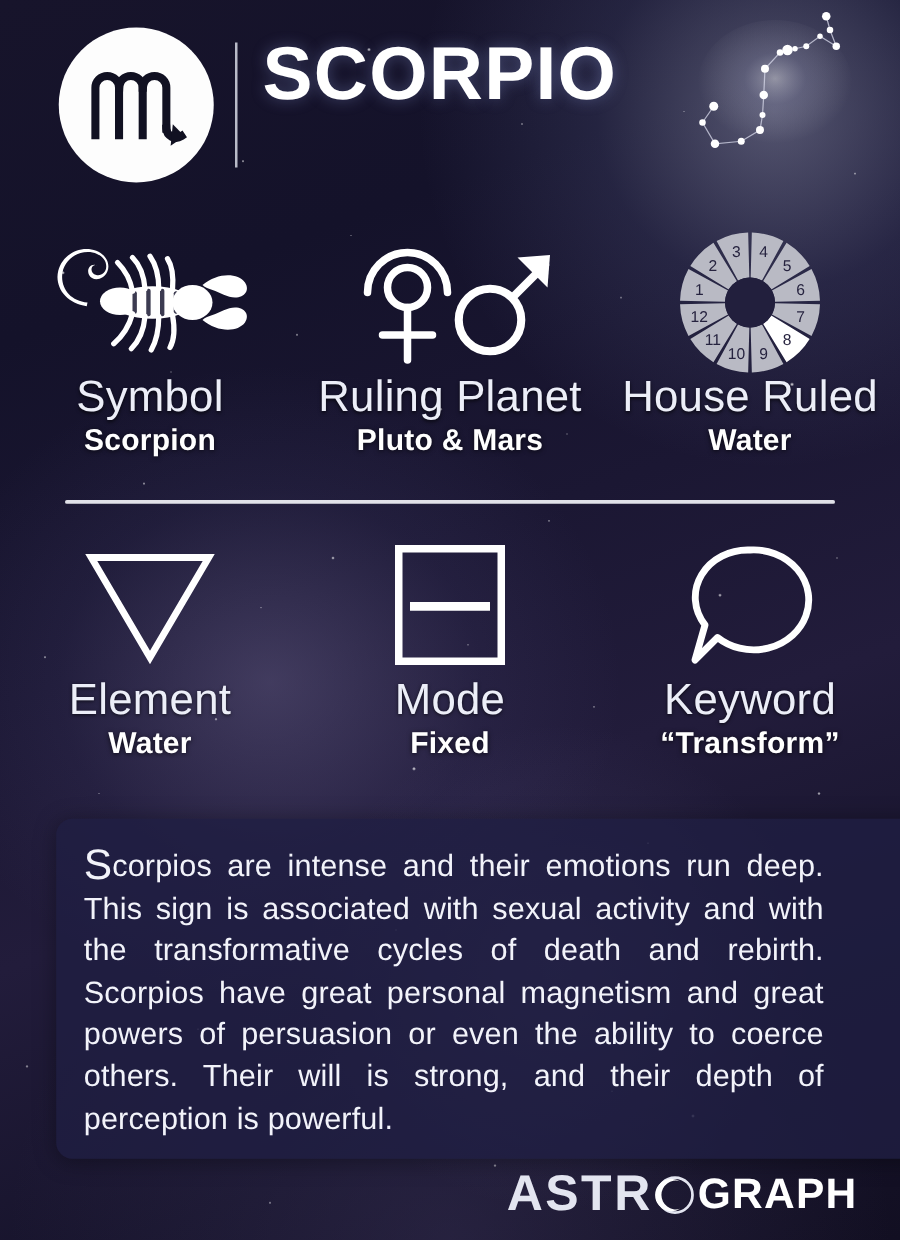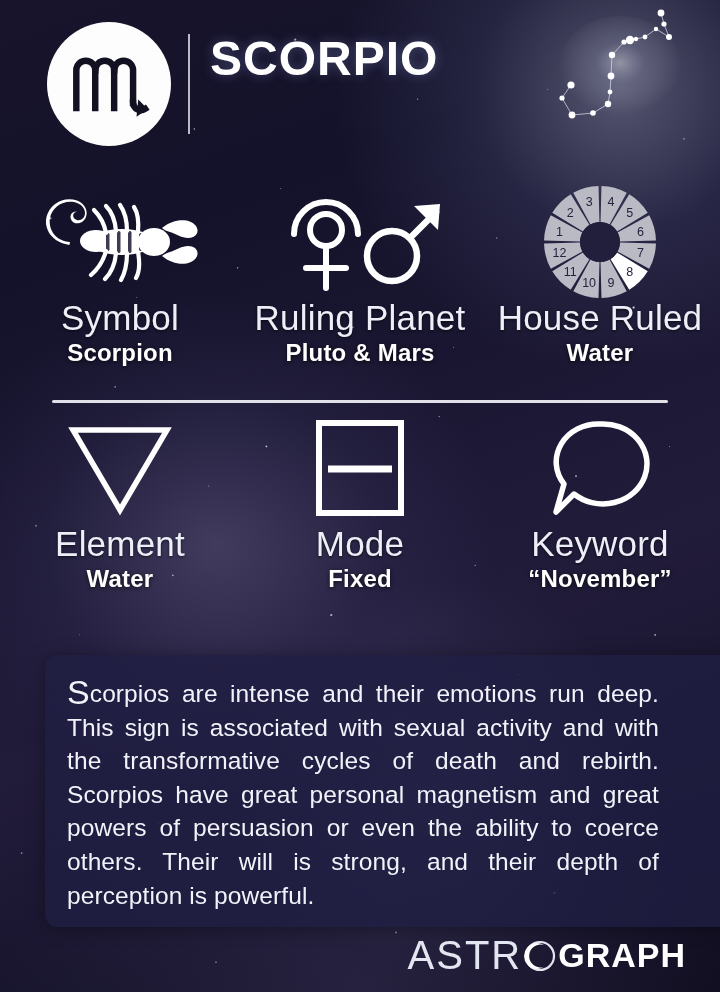--- a/index.html
+++ b/index.html
@@ -67,60 +67,60 @@
   
   #header{position:absolute;left:0;top:0;width:720px;height:170px;}
   #glyph-circle{
     position:absolute;left:47px;top:22px;width:124px;height:124px;border-radius:50%;
     background:#fdfdfd;display:flex;align-items:center;justify-content:center;
   }
   #glyph-circle svg{display:block;}
   #header-divider{position:absolute;left:188px;top:34px;width:2px;height:100px;background:rgba(232,234,245,.78);}
   #title-block{position:absolute;left:210px;top:28px;}
   #sign-title{
-    font-size:48px;font-weight:700;color:#fff;letter-spacing:1px;line-height:62px;
+    font-size:60px;font-weight:700;color:#fff;letter-spacing:1px;line-height:62px;
     text-shadow:0 0 12px rgba(150,165,230,.35);
   }
   #date-range{
     font-size:26px;color:#e9eaf4;line-height:34px;margin-top:4px;letter-spacing:.4px;font-weight:400;
   }
   #constellation{position:absolute;left:548px;top:6px;width:165px;height:160px;}
 
   
   .attr-row{position:absolute;left:0;width:720px;display:flex;}
   .attr-cell{flex:1;display:flex;flex-direction:column;align-items:center;}
   .icon-box{height:120px;display:flex;align-items:center;justify-content:center;}
   .attr-label{
     font-size:35px;color:#eceef8;font-weight:400;letter-spacing:.2px;line-height:32px;
     text-shadow:0 1px 3px rgba(0,0,0,.65);
   }
   .attr-value{
     font-size:24px;color:#fff;font-weight:700;letter-spacing:.2px;line-height:34px;margin-top:2px;
     text-shadow:0 1px 4px rgba(0,0,0,.7);
   }
   #row-top{top:182px;}
-  #row-bottom{top:408px;}
+  #row-bottom{top:424px;}
   #row-divider{position:absolute;left:52px;top:400px;width:616px;height:3px;background:rgba(246,247,252,.9);border-radius:2px;}
 
   
   #desc-panel{
     position:absolute;left:45px;top:655px;width:712px;height:272px;border-radius:13px;
     background:rgba(31,30,66,.80);
     box-shadow:0 2px 18px rgba(0,0,0,.35);
   }
   #desc-text{
     position:absolute;left:22px;top:21px;width:592px;
     font-size:24.5px;line-height:33.6px;color:#f2f3fa;text-align:justify;
     font-weight:400;letter-spacing:.1px;
   }
   #desc-text .dropcap{font-size:34px;line-height:33px;vertical-align:-2px;}
 
   
   #logo{position:absolute;right:34px;bottom:14px;display:flex;align-items:center;}
-  #logo .astro{font-size:40px;font-weight:400;color:#e3e5f0;letter-spacing:2px;}
+  #logo .astro{font-size:40px;font-weight:700;color:#e3e5f0;letter-spacing:2px;}
   #logo .o-wrap{position:relative;display:inline-flex;align-items:center;justify-content:center;
      width:36px;height:40px;}
   #logo .graph{font-size:34px;font-weight:700;color:#ffffff;letter-spacing:1px;}
 </style>
 </head>
 <body>
 
 <div id="card">
   <div class="stars s1"></div>
   <div class="stars s2"></div>
@@ -308,21 +308,21 @@
       <div class="attr-value">Fixed</div>
     </div>
 
     <div class="attr-cell">
       <div class="icon-box">
         <svg width="112" height="104" viewBox="0 0 112 104">
           <path d="M56,8 A44,40 0 1 1 30,78 L12,96 L20,68 A42,38 0 0 1 56,8 Z" fill="none" stroke="#ffffff" stroke-width="5.5" stroke-linejoin="round"></path>
         </svg>
       </div>
       <div class="attr-label">Keyword</div>
-      <div class="attr-value">“November”</div>
+      <div class="attr-value">“Transform”</div>
     </div>
   </div>
 
   <div id="desc-panel">
     <div id="desc-text"><span class="dropcap">S</span><span>corpios are intense and their emotions run deep. This sign is associated with sexual activity and with the transformative cycles of death and rebirth.  Scorpios have great personal magnetism and great powers of persuasion or even the ability to coerce others. Their will is strong, and their depth of perception is powerful.</span></div>
   </div>
 
   <div id="logo">
     <span class="astro">ASTR</span>
     <span class="o-wrap">

